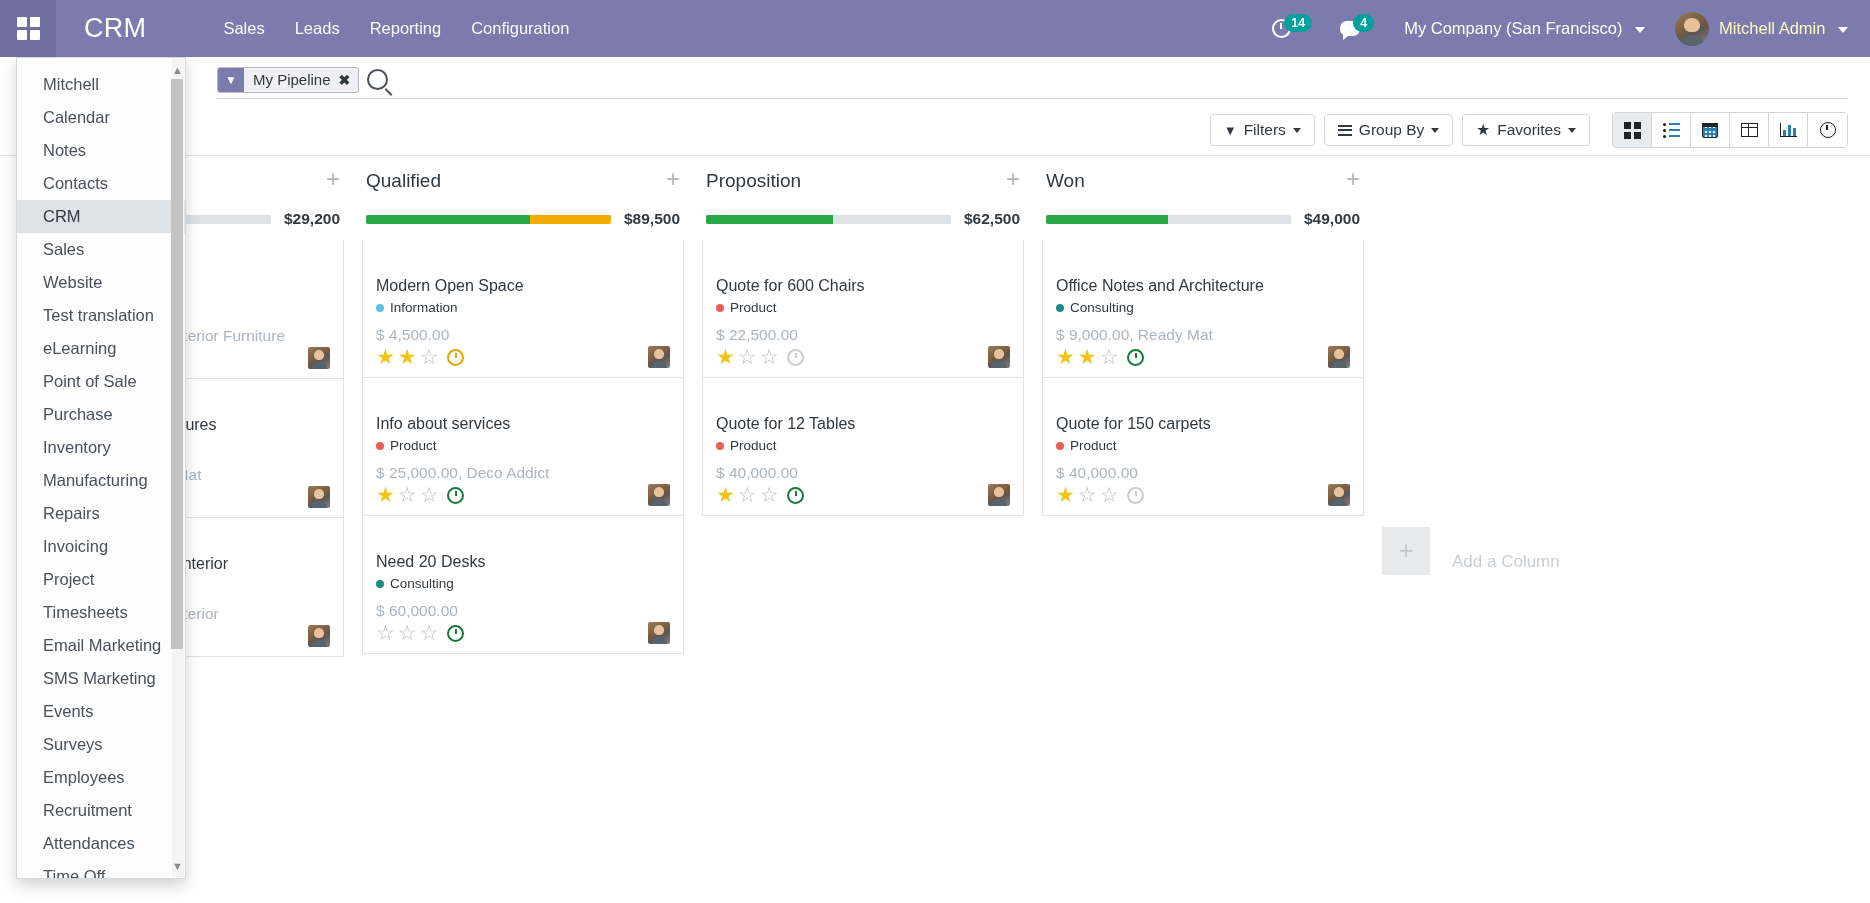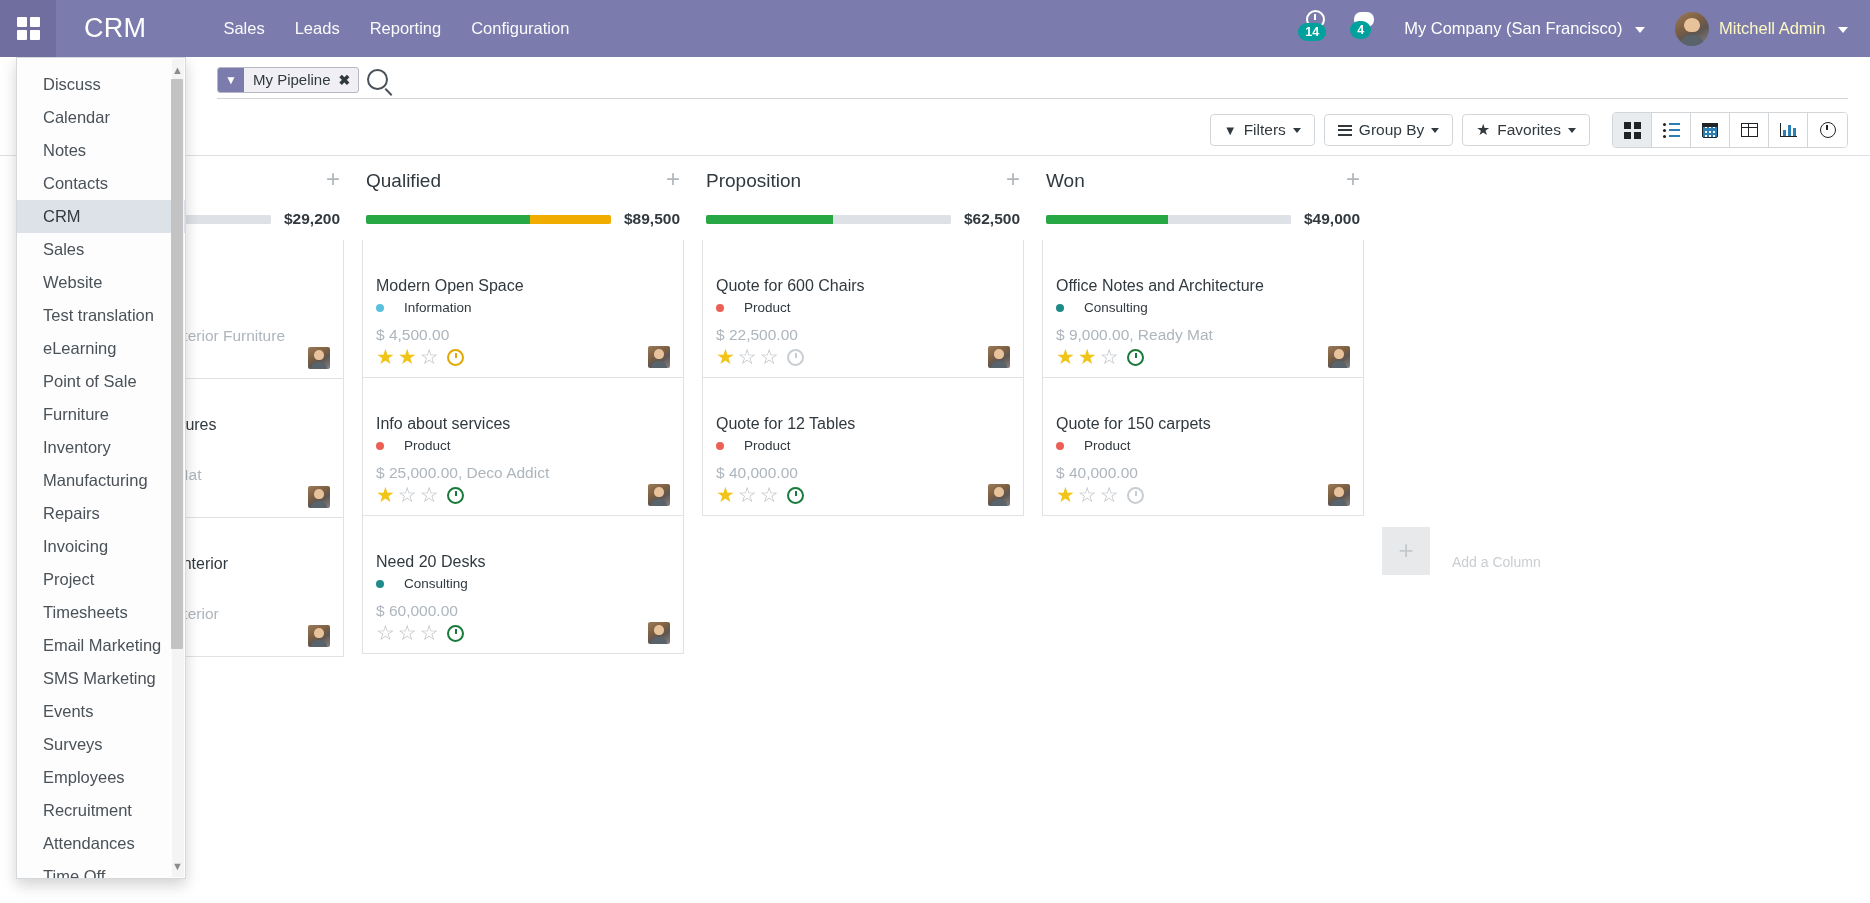--- a/index.html
+++ b/index.html
@@ -31,21 +31,21 @@
   .brand {
     font-size: 27px; font-weight: 400; letter-spacing: .3px;
     margin-left: 28px; color: #fff; cursor: pointer;
   }
   .nav-menu { display: flex; margin-left: 62px; gap: 0; }
   .nav-menu .nav-item {
     font-size: 16.5px; color: #ffffff; padding: 7px 15px;
     cursor: pointer; white-space: nowrap; opacity: .97;
   }
   .nav-right { margin-left: auto; display: flex; align-items: center; padding-right: 22px; gap: 0; }
-  .sys-item { display: flex; align-items: center; position: relative; padding: 0 14px; cursor: pointer; flex-direction: column; }
+  .sys-item { display: flex; align-items: center; position: relative; padding: 0 14px; cursor: pointer; }
   .badge-count {
     background: #00a09d; color: #fff; font-size: 12.5px; font-weight: 700;
     border-radius: 9px; padding: 1px 7px; margin-left: -7px; line-height: 16px;
     position: relative; top: -6px;
   }
   .clock-ic { width: 19px; height: 19px; border: 2px solid #fff; border-radius: 50%; position: relative; }
   .clock-ic::after {
     content: ""; position: absolute; left: 6px; top: 2px;
     width: 2px; height: 6px; background: #fff;
   }
@@ -192,21 +192,21 @@
   .pbar { flex: 1; height: 9px; background: #dee2e6; border-radius: 2px; display: flex; overflow: hidden; }
   .pbar i { display: block; height: 100%; }
   .ptotal { font-size: 15.5px; font-weight: 700; color: #31393f; margin-left: 13px; white-space: nowrap; }
 
   .kcard {
     background: #fff; border: 1px solid #e0e2e4; border-top: 0;
     padding: 11px 13px 9px 13px; cursor: pointer; position: relative;
   }
   .kcard:first-child { border-top: 1px solid #e0e2e4; }
   .kcard-title { font-size: 16px; color: #31393f; line-height: 21px; margin-top: 24px; }
-  .kcard-tag { display: flex; align-items: center; gap: 20px; margin-top: 4px; }
+  .kcard-tag { display: flex; align-items: center; gap: 6px; margin-top: 4px; }
   .tag-dot { width: 8px; height: 8px; border-radius: 50%; flex: none; }
   .tag-label { font-size: 13.5px; color: #31393f; }
   .kcard-amount { font-size: 15.5px; color: #adb5bd; margin-top: 11px; }
   .kcard-footer { display: flex; align-items: center; margin-top: 2px; }
   .stars { display: flex; gap: 3px; align-items: center; }
   .star { font-size: 21px; line-height: 22px; }
   .star.on { color: #f0c419; }
   .star.off { color: #b8bdc1; }
   .act-clock {
     width: 17px; height: 17px; border-radius: 50%; border: 2.2px solid currentColor;
@@ -232,21 +232,21 @@
     content: ""; position: absolute; left: 3px; bottom: 0; width: 16px; height: 7px;
     background: #59636b; border-radius: 7px 7px 0 0;
   }
 
   .add-column { display: flex; align-items: center; padding-top: 28px; }
   .add-col-box {
     width: 48px; height: 48px; background: #e7e9eb;
     display: flex; align-items: center; justify-content: center;
     font-size: 26px; color: #c4c9cd; cursor: pointer; font-weight: 300;
   }
-  .add-col-label { font-size: 14px; color: #c9ced2; margin-left: 22px; margin-top: 23px; }
+  .add-col-label { font-size: 17px; color: #c9ced2; margin-left: 22px; margin-top: 23px; }
 
   
   .apps-dropdown {
     position: absolute; left: 16px; top: 57px; width: 170px; height: 822px;
     background: #fdfdfd; border: 1px solid #d6d9dc;
     box-shadow: 0 6px 14px rgba(0,0,0,.18); z-index: 20;
     overflow: hidden;
   }
   .apps-scroll {
     position: absolute; inset: 0 0 0 0; padding: 10px 0 0 0;
@@ -581,31 +581,31 @@
       </div>
     </div>
     <div class="add-column">
       <div class="add-col-box">+</div>
       <div class="add-col-label">Add a Column</div>
     </div>
   </div>
 
 <div class="apps-dropdown">
   <div class="apps-scroll" id="apps-list">
-      <div class="app-item">Discuss</div>
+      <div class="app-item">Mitchell</div>
       <div class="app-item">Calendar</div>
       <div class="app-item">Notes</div>
       <div class="app-item">Contacts</div>
       <div class="app-item active">CRM</div>
       <div class="app-item">Sales</div>
       <div class="app-item">Website</div>
       <div class="app-item">Test translation</div>
       <div class="app-item">eLearning</div>
       <div class="app-item">Point of Sale</div>
-      <div class="app-item">Furniture</div>
+      <div class="app-item">Purchase</div>
       <div class="app-item">Inventory</div>
       <div class="app-item">Manufacturing</div>
       <div class="app-item">Repairs</div>
       <div class="app-item">Invoicing</div>
       <div class="app-item">Project</div>
       <div class="app-item">Timesheets</div>
       <div class="app-item">Email Marketing</div>
       <div class="app-item">SMS Marketing</div>
       <div class="app-item">Events</div>
       <div class="app-item">Surveys</div>

